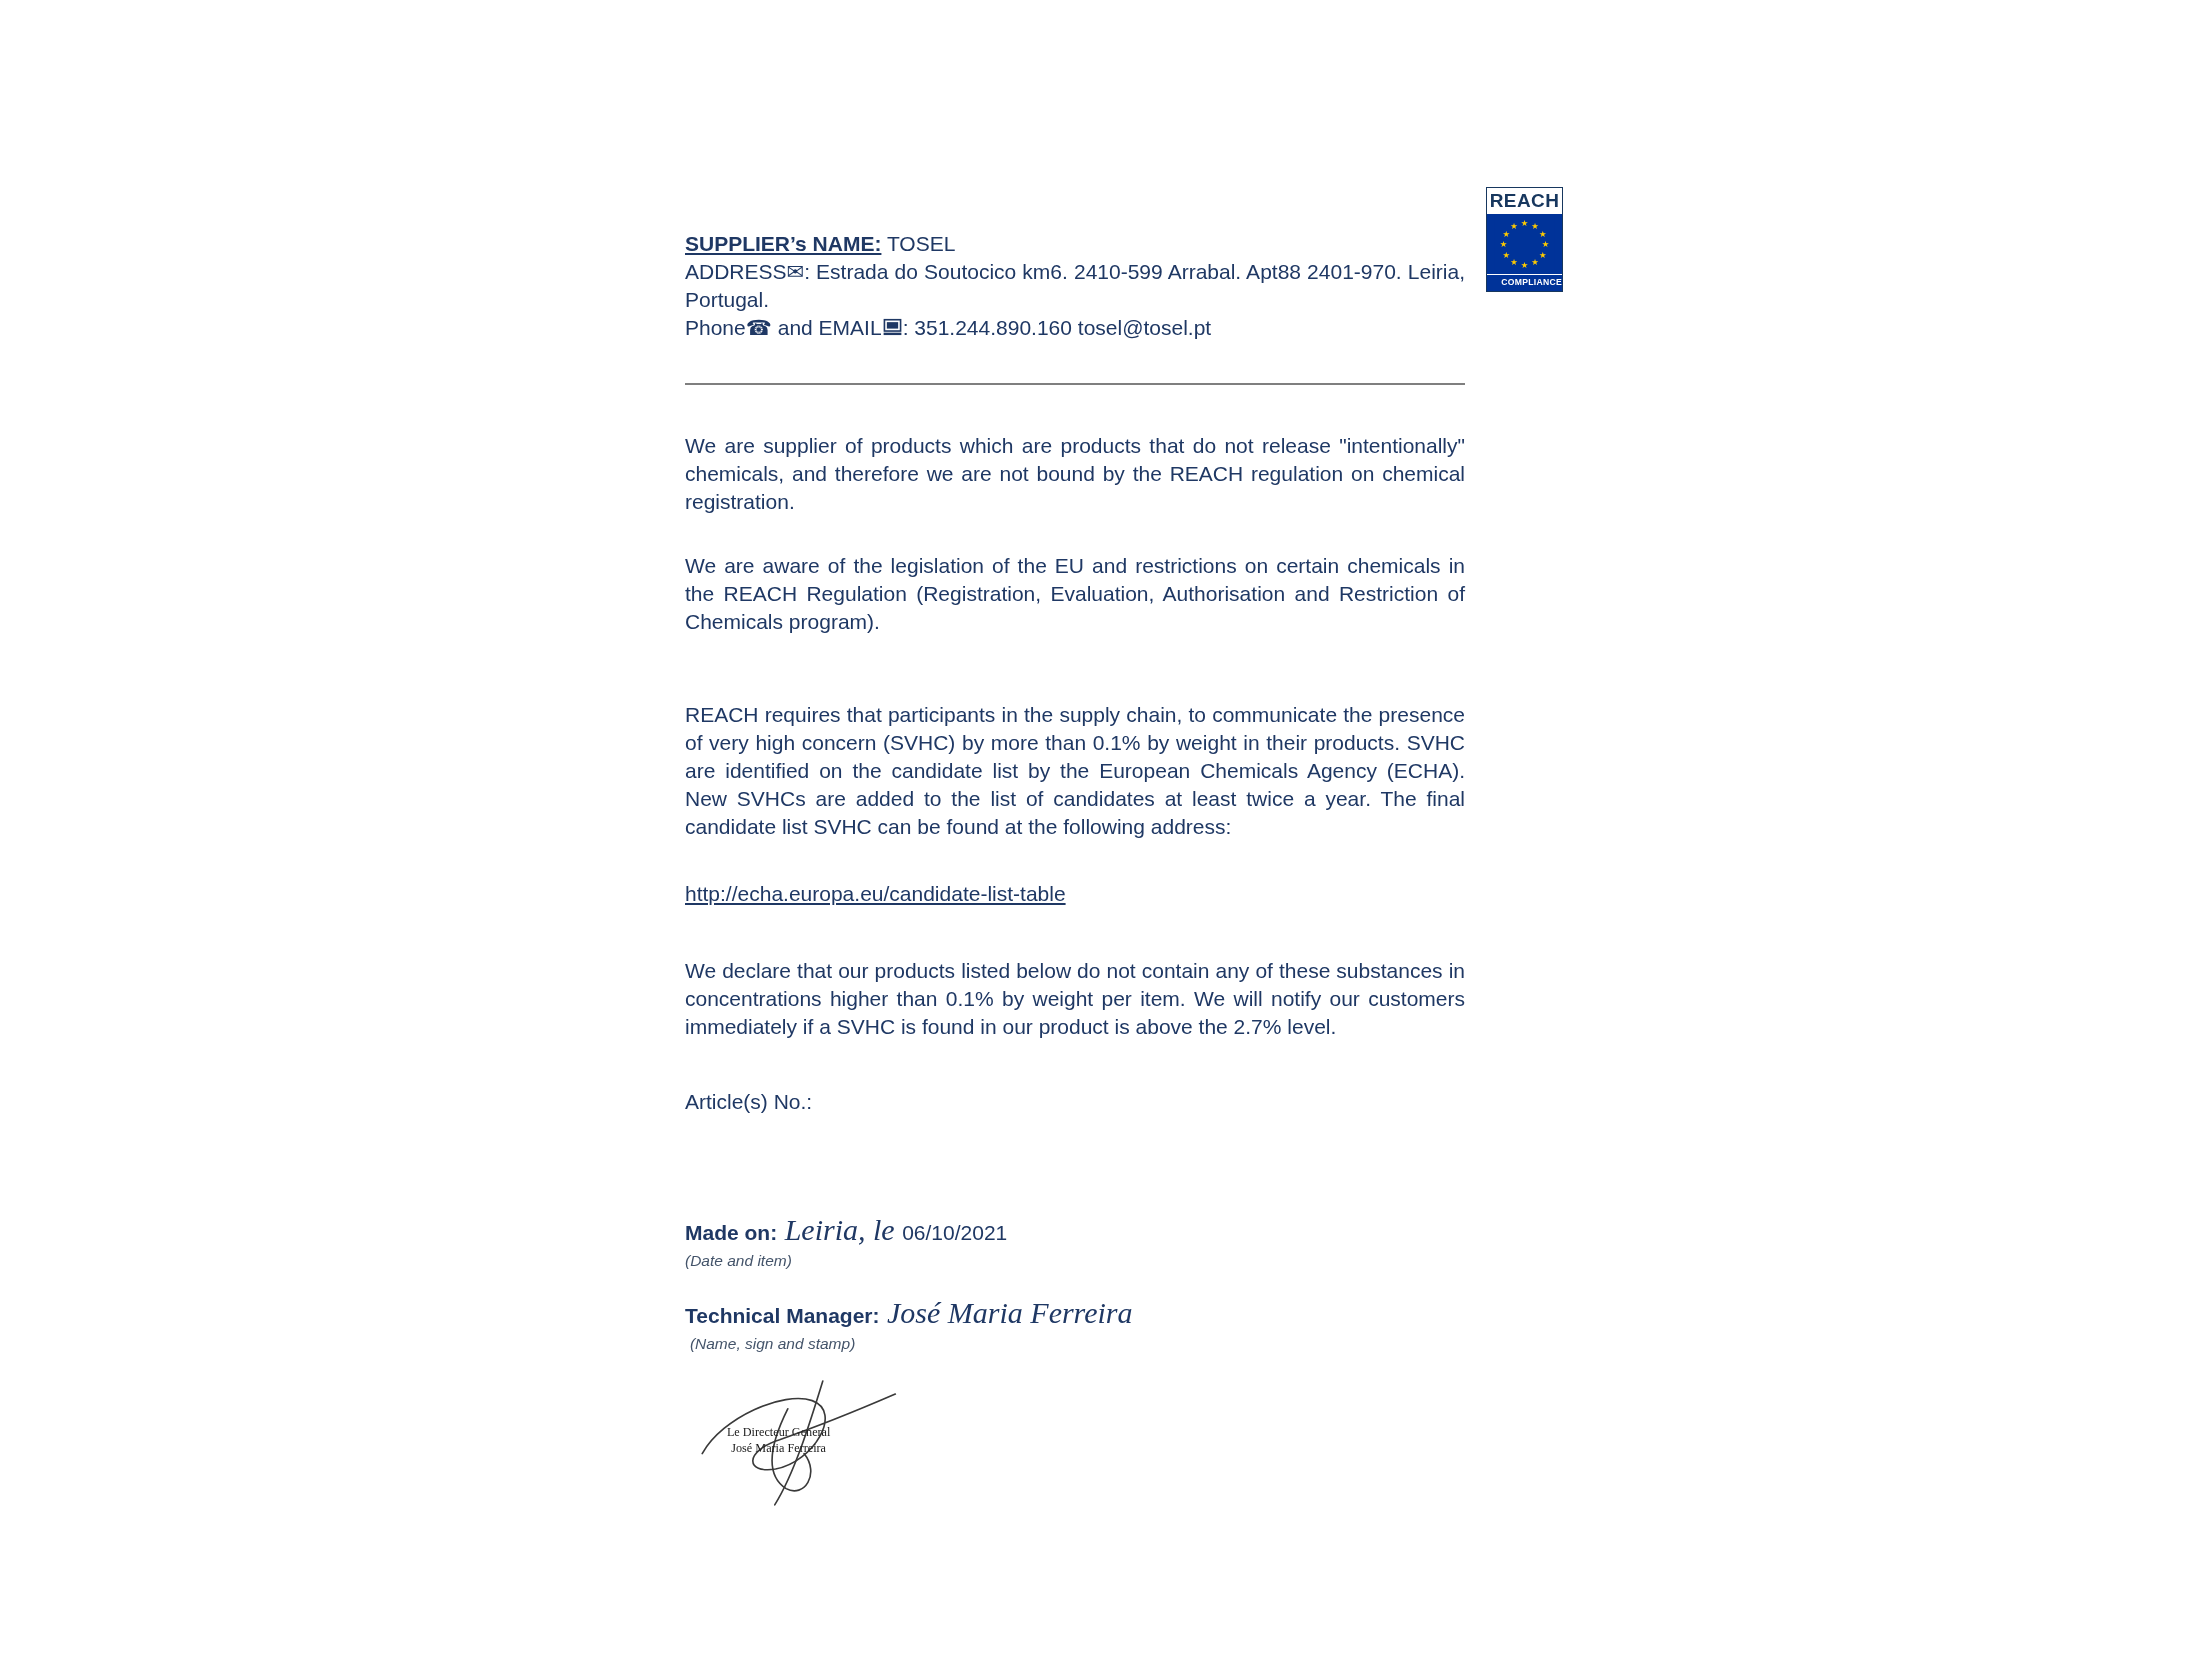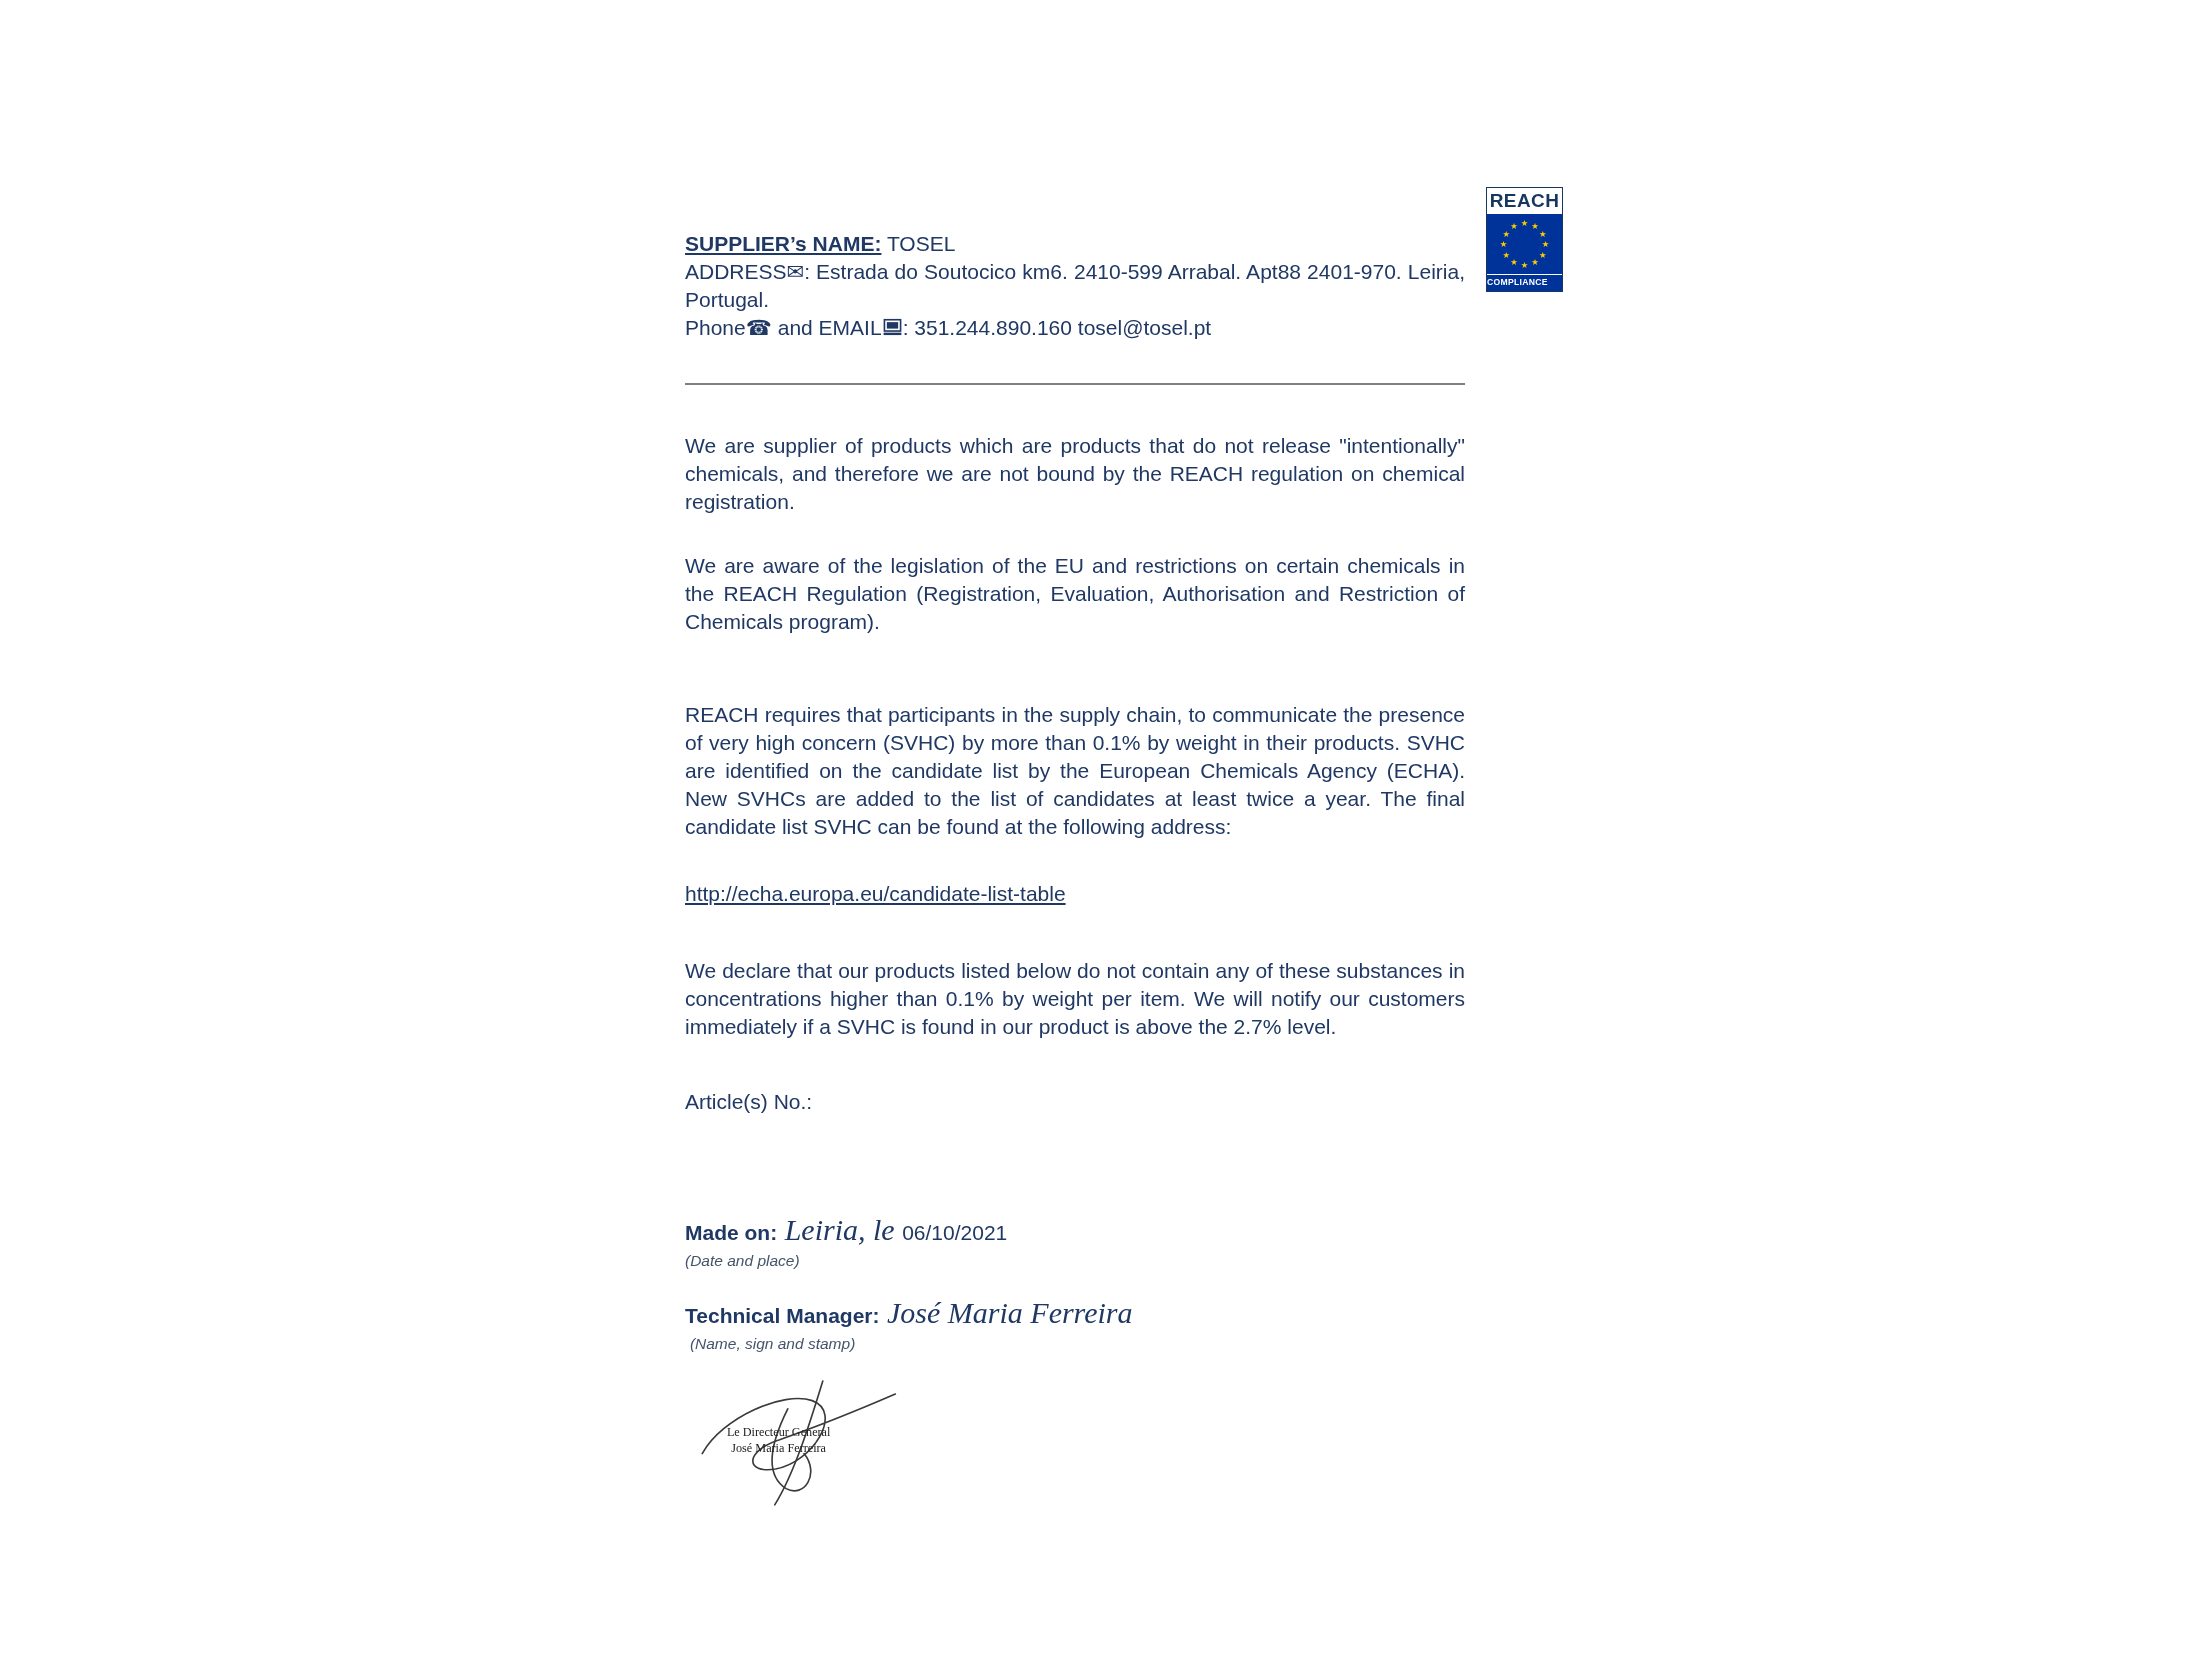--- a/index.html
+++ b/index.html
@@ -50,21 +50,21 @@
     position:absolute;left:1486px;top:187px;width:75px;border:1.6px solid #17375e;background:#fde047;
   }
   .logo-reach{
     background:#ffffff;color:#17375e;font-weight:bold;font-size:19px;
     text-align:center;padding:1.6px 0 2.4px 0;letter-spacing:0.4px;
   }
   .logo-flag{height:60px;background:#003399;}
   .logo-flag svg{display:block;width:100%;height:100%;}
   .logo-compliance{
     background:#003399;color:#ffffff;font-size:8.6px;font-weight:bold;
-    text-align:left;padding:2.4px 0 3.3px 0;border-top:1.6px solid #ffffff;letter-spacing:0.3px;
+    text-align:right;padding:2.4px 0 3.3px 0;border-top:1.6px solid #ffffff;letter-spacing:0.3px;
   }
 </style>
 </head>
 <body>
 
 <div class="page">
 
   <div class="content">
 
 
@@ -96,21 +96,21 @@
       <a class="link">http://echa.europa.eu/candidate-list-table</a>
     </p>
 
     <p class="para decl">We declare that our products listed below do not contain any of these substances in concentrations higher than 0.1% by weight per item. We will notify our customers immediately if a SVHC is found in our product is above the 2.7% level.</p>
 
     <p class="article">Article(s) No.:</p>
 
     <p class="made-on">
       <span class="lbl">Made on:</span><span class="italic-serif"> Leiria, le </span><span>06/10/2021</span>
     </p>
-    <p class="caption">(Date and place)</p>
+    <p class="caption">(Date and item)</p>
 
     <p class="manager">
       <span class="lbl">Technical Manager:</span><span class="italic-serif"> José Maria Ferreira</span>
     </p>
     <p class="caption caption2">(Name, sign and stamp)</p>
 
     <div class="sig-area">
       <svg width="277" height="147" viewBox="0 0 340 180">
         <g fill="none" stroke="#3a3a3a" stroke-width="2" stroke-linecap="round">
           <path d="M15,95 C 40,50 115,18 150,30 C 188,44 152,105 105,114 C 68,120 66,92 110,78 C 162,60 215,38 252,22"></path>

